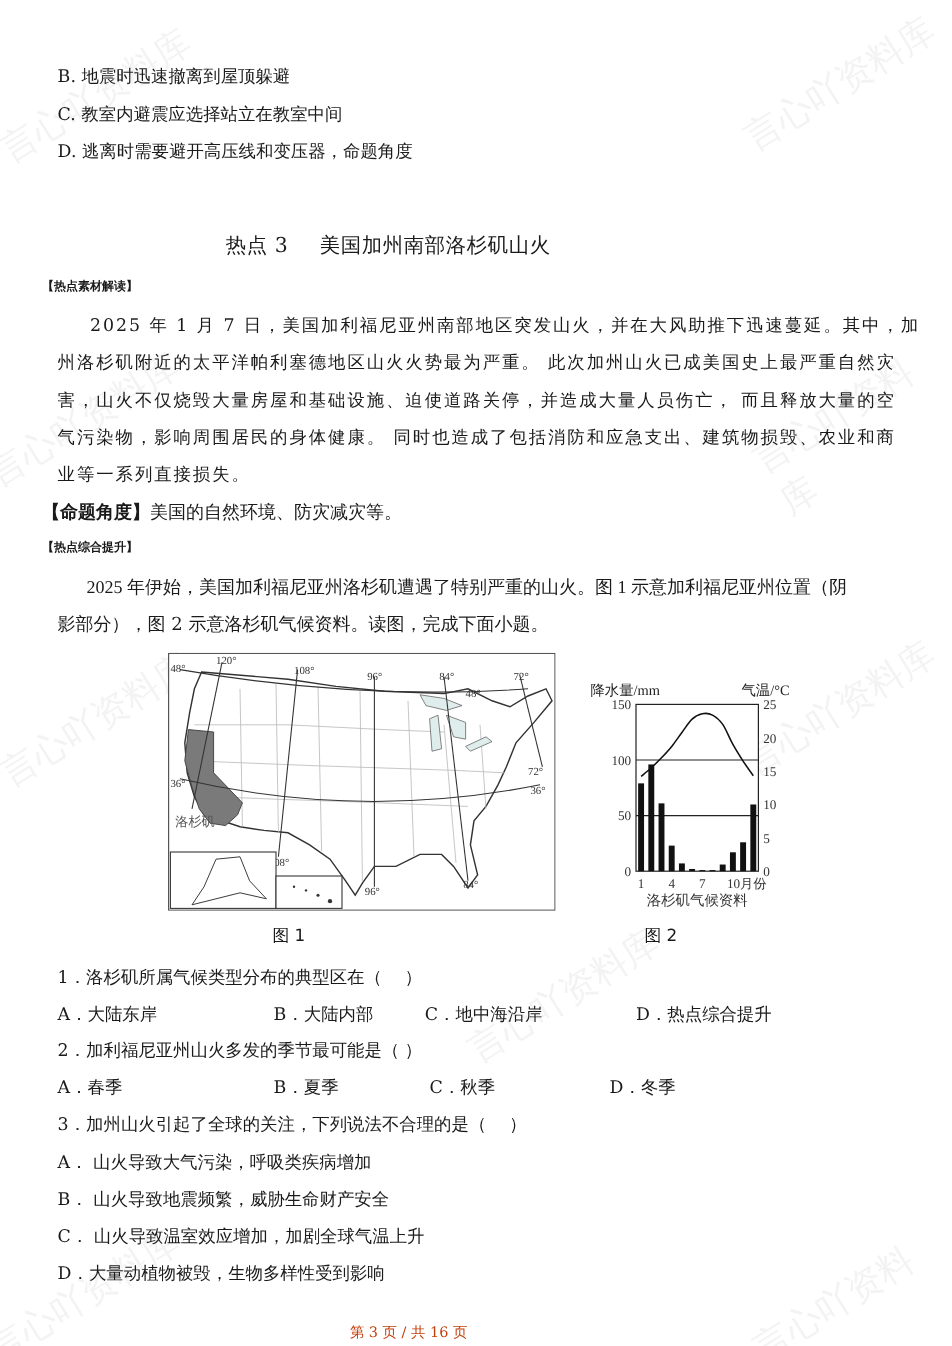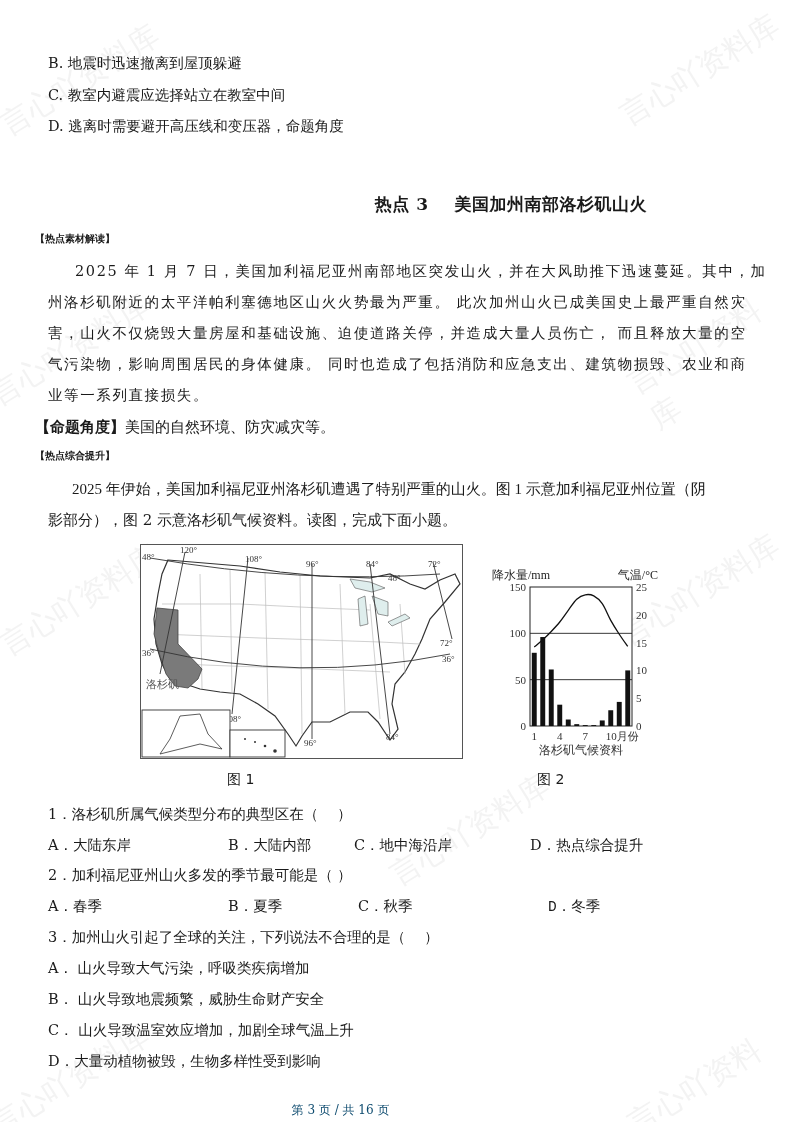--- a/index.html
+++ b/index.html
@@ -1,28 +1,28 @@
 <!DOCTYPE html>
 <html><head>
 <meta charset="utf-8">
 <style>
   html, body { margin:0; padding:0; background:#fff; }
   body { width:793px; height:1122px; position:relative; overflow:hidden;
          font-family:"DejaVu Serif","Liberation Serif",serif; color:#1a1a1a; }
   .abs { position:absolute; white-space:nowrap; }
   .opt { font-size:14.5px; left:48px; }
-  .title { font-size:17px; font-weight:bold; left:0; width:647px; text-align:right; top:193px; letter-spacing:0.5px; }
+  .title { font-size:17px; font-weight:normal; left:0; width:647px; text-align:center; top:193px; letter-spacing:0.5px; }
   .title .gap { display:inline-block; width:26px; }
   .hdr { font-size:10px; font-weight:bold; left:35px; }
   .para { font-size:14.5px; left:48px; letter-spacing:1.6px; }
   .para2 { font-size:14.5px; left:48px; }
   .q { font-size:14.5px; left:48px; }
   .choice { font-size:14.5px; }
   .caption { font-size:14px; font-family:"DejaVu Sans","Liberation Sans",sans-serif; }
-  .footer { font-size:12px; left:0; width:681px; text-align:center; top:1102px; color:#0c4a6e; }
+  .footer { font-size:12px; left:0; width:681px; text-align:center; top:1102px; color:#c2410c; }
   .wm { position:absolute; color:rgba(200,200,200,0.22); font-size:30px; transform:rotate(-32deg); font-family:"DejaVu Sans",sans-serif; pointer-events:none; }
   svg text { font-family:"Liberation Serif","DejaVu Serif",serif; }
 </style>
 </head>
 <body>
 
 <div class="wm" style="left:-10px;top:60px;">言心吖资料库</div>
 <div class="wm" style="left:610px;top:50px;">言心吖资料库</div>
 <div class="wm" style="left:-20px;top:330px;">言心吖资料库</div>
 <div class="wm" style="left:630px;top:320px;">言心吖资料库</div>
@@ -169,21 +169,21 @@
 <div class="abs choice" style="left:228px;top:836px;">B．大陆内部</div>
 <div class="abs choice" style="left:354px;top:836px;">C．地中海沿岸</div>
 <div class="abs choice" style="left:530px;top:836px;">D．热点综合提升</div>
 
 <div class="abs q" style="top:866px;">
   <span>2．</span><span>加利福尼亚州山火多发的季节最可能是（ ）</span>
 </div>
 <div class="abs choice" style="left:48px;top:897px;">A．春季</div>
 <div class="abs choice" style="left:228px;top:897px;">B．夏季</div>
 <div class="abs choice" style="left:358px;top:897px;">C．秋季</div>
-<div class="abs choice" style="left:548px;top:897px;font-family:Liberation Mono, monospace;">D．冬季</div>
+<div class="abs choice" style="left:508px;top:897px;">D．冬季</div>
 
 <div class="abs q" style="top:928px;">
   <span>3．</span><span>加州山火引起了全球的关注，下列说法不合理的是（　 ）</span>
 </div>
 <div class="abs choice" style="left:48px;top:959px;">A． 山火导致大气污染，呼吸类疾病增加</div>
 <div class="abs choice" style="left:48px;top:990px;">B． 山火导致地震频繁，威胁生命财产安全</div>
 <div class="abs choice" style="left:48px;top:1021px;">C． 山火导致温室效应增加，加剧全球气温上升</div>
 <div class="abs choice" style="left:48px;top:1052px;">D．大量动植物被毁，生物多样性受到影响</div>
 
 <div class="abs footer">第 3 页 / 共 16 页</div>

